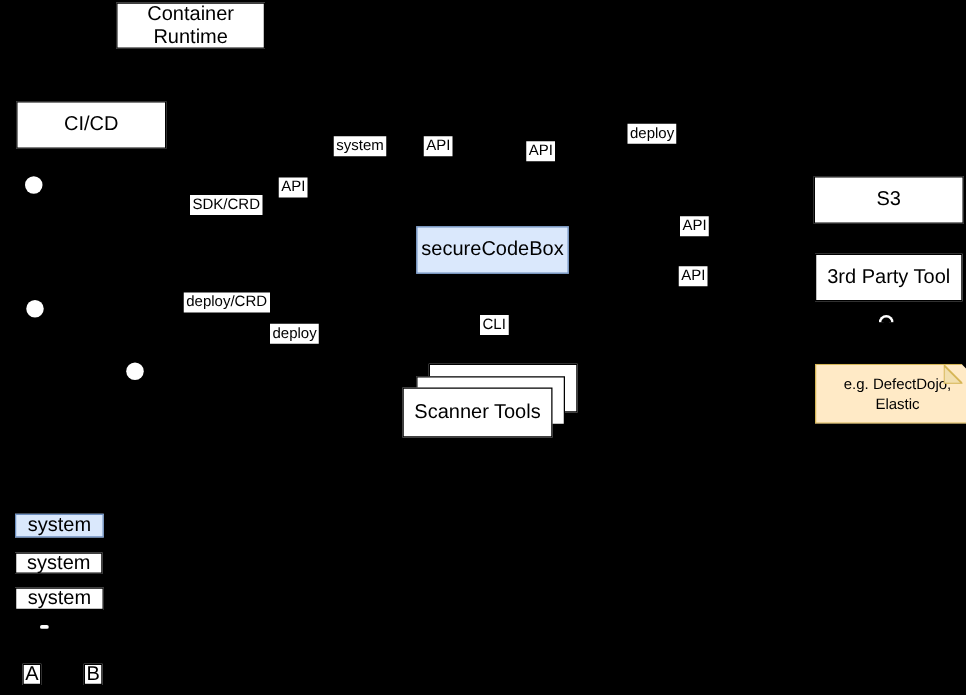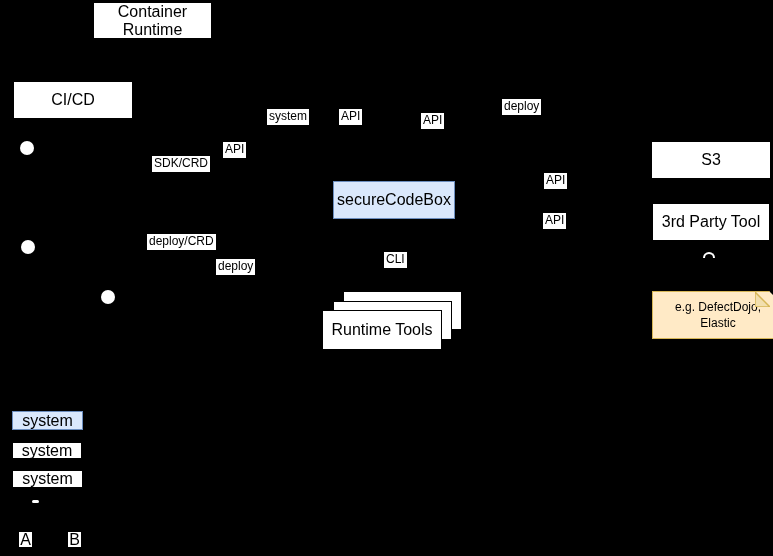--- a/index.html
+++ b/index.html
@@ -86,21 +86,21 @@
   <div class="box b-3pt">3rd Party Tool</div>
   <div class="arc"></div>
 
   <div class="note">e.g. DefectDojo, Elastic</div>
   <svg class="note-fold" viewBox="0 0 15 15">
     <path d="M0 0 L15 15 L0 15 Z" fill="#f2dfae" stroke="#d6b656" stroke-width="1.5"></path>
   </svg>
 
   <div class="box stack-back"></div>
   <div class="box stack-mid"></div>
-  <div class="box stack-front">Runtime Tools</div>
+  <div class="box stack-front">Scanner Tools</div>
 
   <span class="elabel l-build">system</span>
   <span class="elabel l-api1">API</span>
   <span class="elabel l-api2">API</span>
   <span class="elabel l-deploy">deploy</span>
   <span class="elabel l-api3">API</span>
   <span class="elabel l-sdk">SDK/CRD</span>
   <span class="elabel l-api4">API</span>
   <span class="elabel l-api5">API</span>
   <span class="elabel l-kcrd">deploy/CRD</span>

